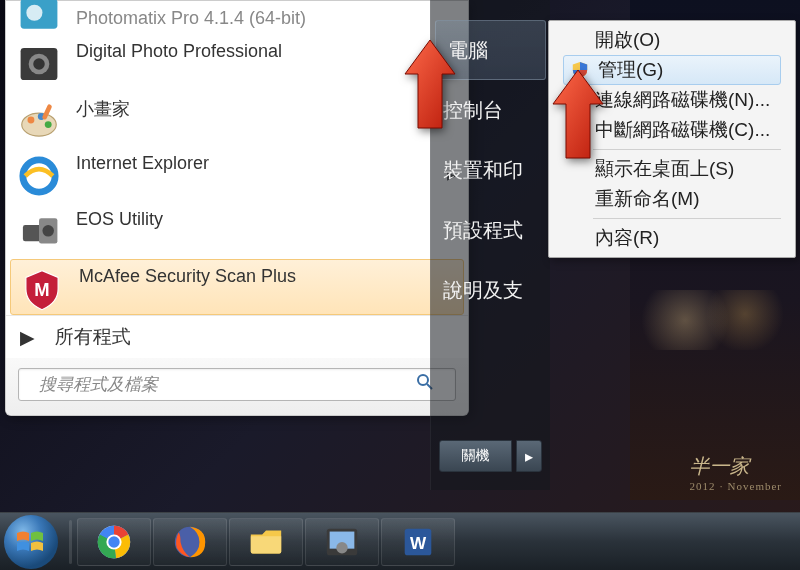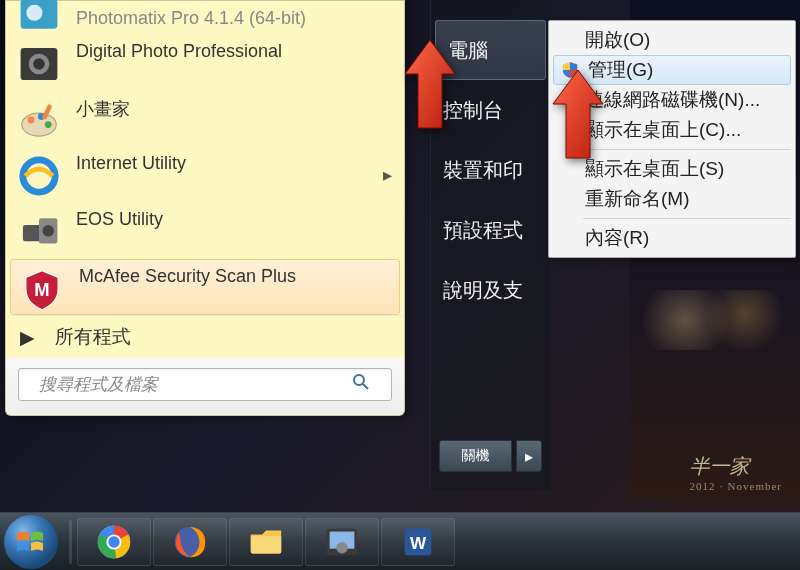--- a/index.html
+++ b/index.html
@@ -24,22 +24,22 @@
                   radial-gradient(circle at 70% 40%, rgba(255,200,100,.25) 0%, transparent 35%);
     }
     .watermark {
       position: absolute; right: 18px; bottom: 78px;
       color: rgba(230,210,160,.85); font-size: 20px; font-style: italic;
       font-family: "DFKai-SB", serif;
     }
     .watermark small { display:block; font-size:11px; text-align:right; letter-spacing:1px; opacity:.7; font-style:normal;}
     
     .start-menu {
-      position: absolute; left: 5px; top: 0; width: 400px;
-      background: #fef9c3; border: 1px solid rgba(0,0,0,.2);
+      position: absolute; left: 5px; top: 0; width: 464px;
+      background: #ffffff; border: 1px solid rgba(0,0,0,.2);
       border-radius: 0 0 6px 6px;
       box-shadow: 2px 2px 12px rgba(0,0,0,.4);
       display: flex; flex-direction: column;
     }
     .program-list { padding: 4px 2px 0 2px; }
     .program-item {
       display: flex; align-items: flex-start; gap: 14px;
       padding: 6px 8px; font-size: 18px; color: #333;
       position: relative; height: 56px;
     }
@@ -95,21 +95,21 @@
     .shutdown-arrow {
       width: 26px; background: linear-gradient(180deg, #5a6876, #3a4652);
       border:1px solid #2a333d; border-radius:0 3px 3px 0;
       display:flex; align-items:center; justify-content:center; color:#fff;
     }
     
     .context-menu {
       position:absolute; left:548px; top:20px; width:248px;
       background:#f4f4f4; border:1px solid #a8a8a8; border-radius:2px;
       box-shadow: 3px 3px 8px rgba(0,0,0,.35);
-      padding:4px 2px; font-size:19px; color:#222;
+      padding:4px 12px; font-size:19px; color:#222;
     }
     .ctx-item {
       display:flex; align-items:center; gap:8px; padding:3px 8px 3px 34px;
       position:relative; height:30px;
     }
     .ctx-item.hover {
       background: linear-gradient(180deg, #eaf3fb, #d6e8f7);
       border:1px solid #a8cdee; border-radius:3px; margin:0 2px;
     }
     .ctx-sep { height:1px; background:#d0d0d0; margin:4px 2px 4px 32px; }
@@ -193,21 +193,21 @@
       <span>小畫家</span>
     </div>
 
     <div class="program-item">
       <span class="icon-box">
         <svg viewBox="0 0 40 40">
             <circle cx="20" cy="20" r="14" fill="none" stroke="#2a8bd8" stroke-width="6"></circle>
             <path d="M8 20 Q20 8 32 20" fill="none" stroke="#fbbf24" stroke-width="4"></path>
           </svg>
       </span>
-      <span>Internet Utility</span>
+      <span>Internet Explorer</span>
       <span class="arrow-right">▸</span>
     </div>
 
     <div class="program-item">
       <span class="icon-box">
         <svg viewBox="0 0 40 40">
             <rect x="6" y="14" width="20" height="14" rx="2" fill="#555"></rect>
             <rect x="20" y="8" width="16" height="22" rx="2" fill="#888"></rect>
             <circle cx="28" cy="19" r="5" fill="#444"></circle>
           </svg>
@@ -282,21 +282,21 @@
           <path d="M10 10 V19 Q2 16 2 10 Z" fill="#3a78d8"></path>
           <path d="M10 10 H18 V10 Q18 16 10 19 Z" fill="#d84a3a"></path>
         </svg>
     </span>
     <span>管理(G)</span>
   </div>
   <div class="ctx-item">
       <span>連線網路磁碟機(N)...</span>
     </div>
   <div class="ctx-item">
-      <span>顯示在桌面上(C)...</span>
+      <span>中斷網路磁碟機(C)...</span>
     </div>
   <div class="ctx-sep"></div>
   <div class="ctx-item">
       <span>顯示在桌面上(S)</span>
     </div>
   <div class="ctx-item">
       <span>重新命名(M)</span>
     </div>
   <div class="ctx-sep"></div>
   <div class="ctx-item">

